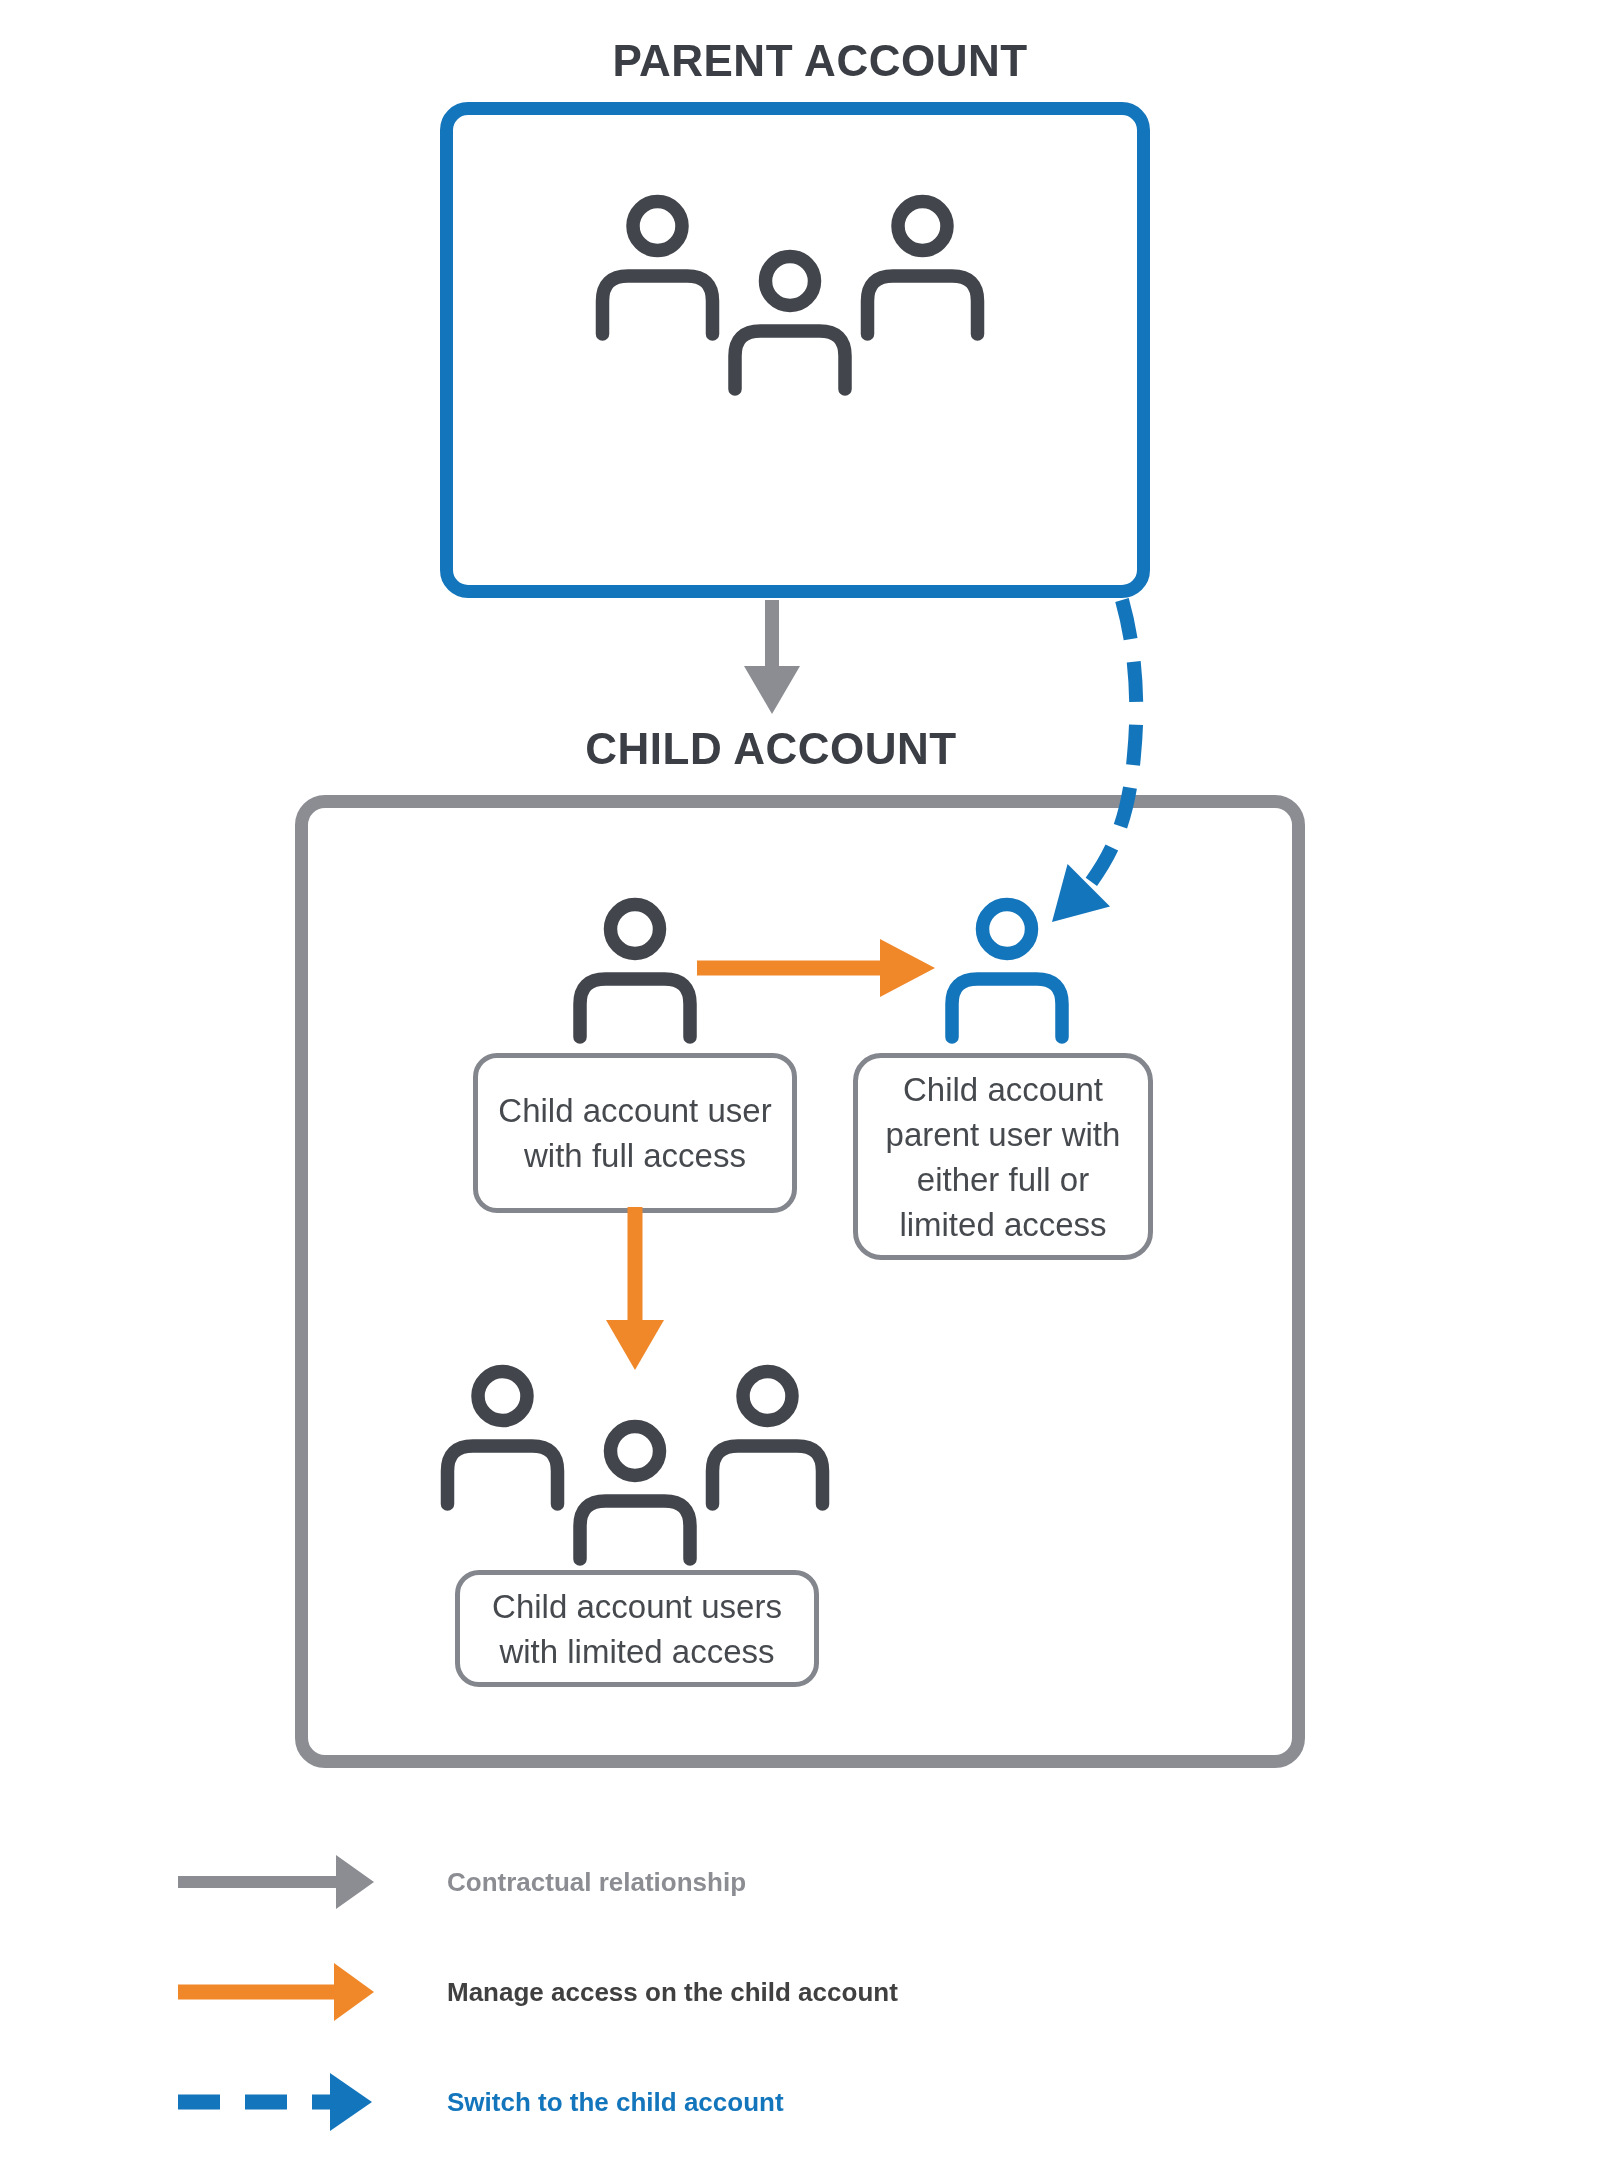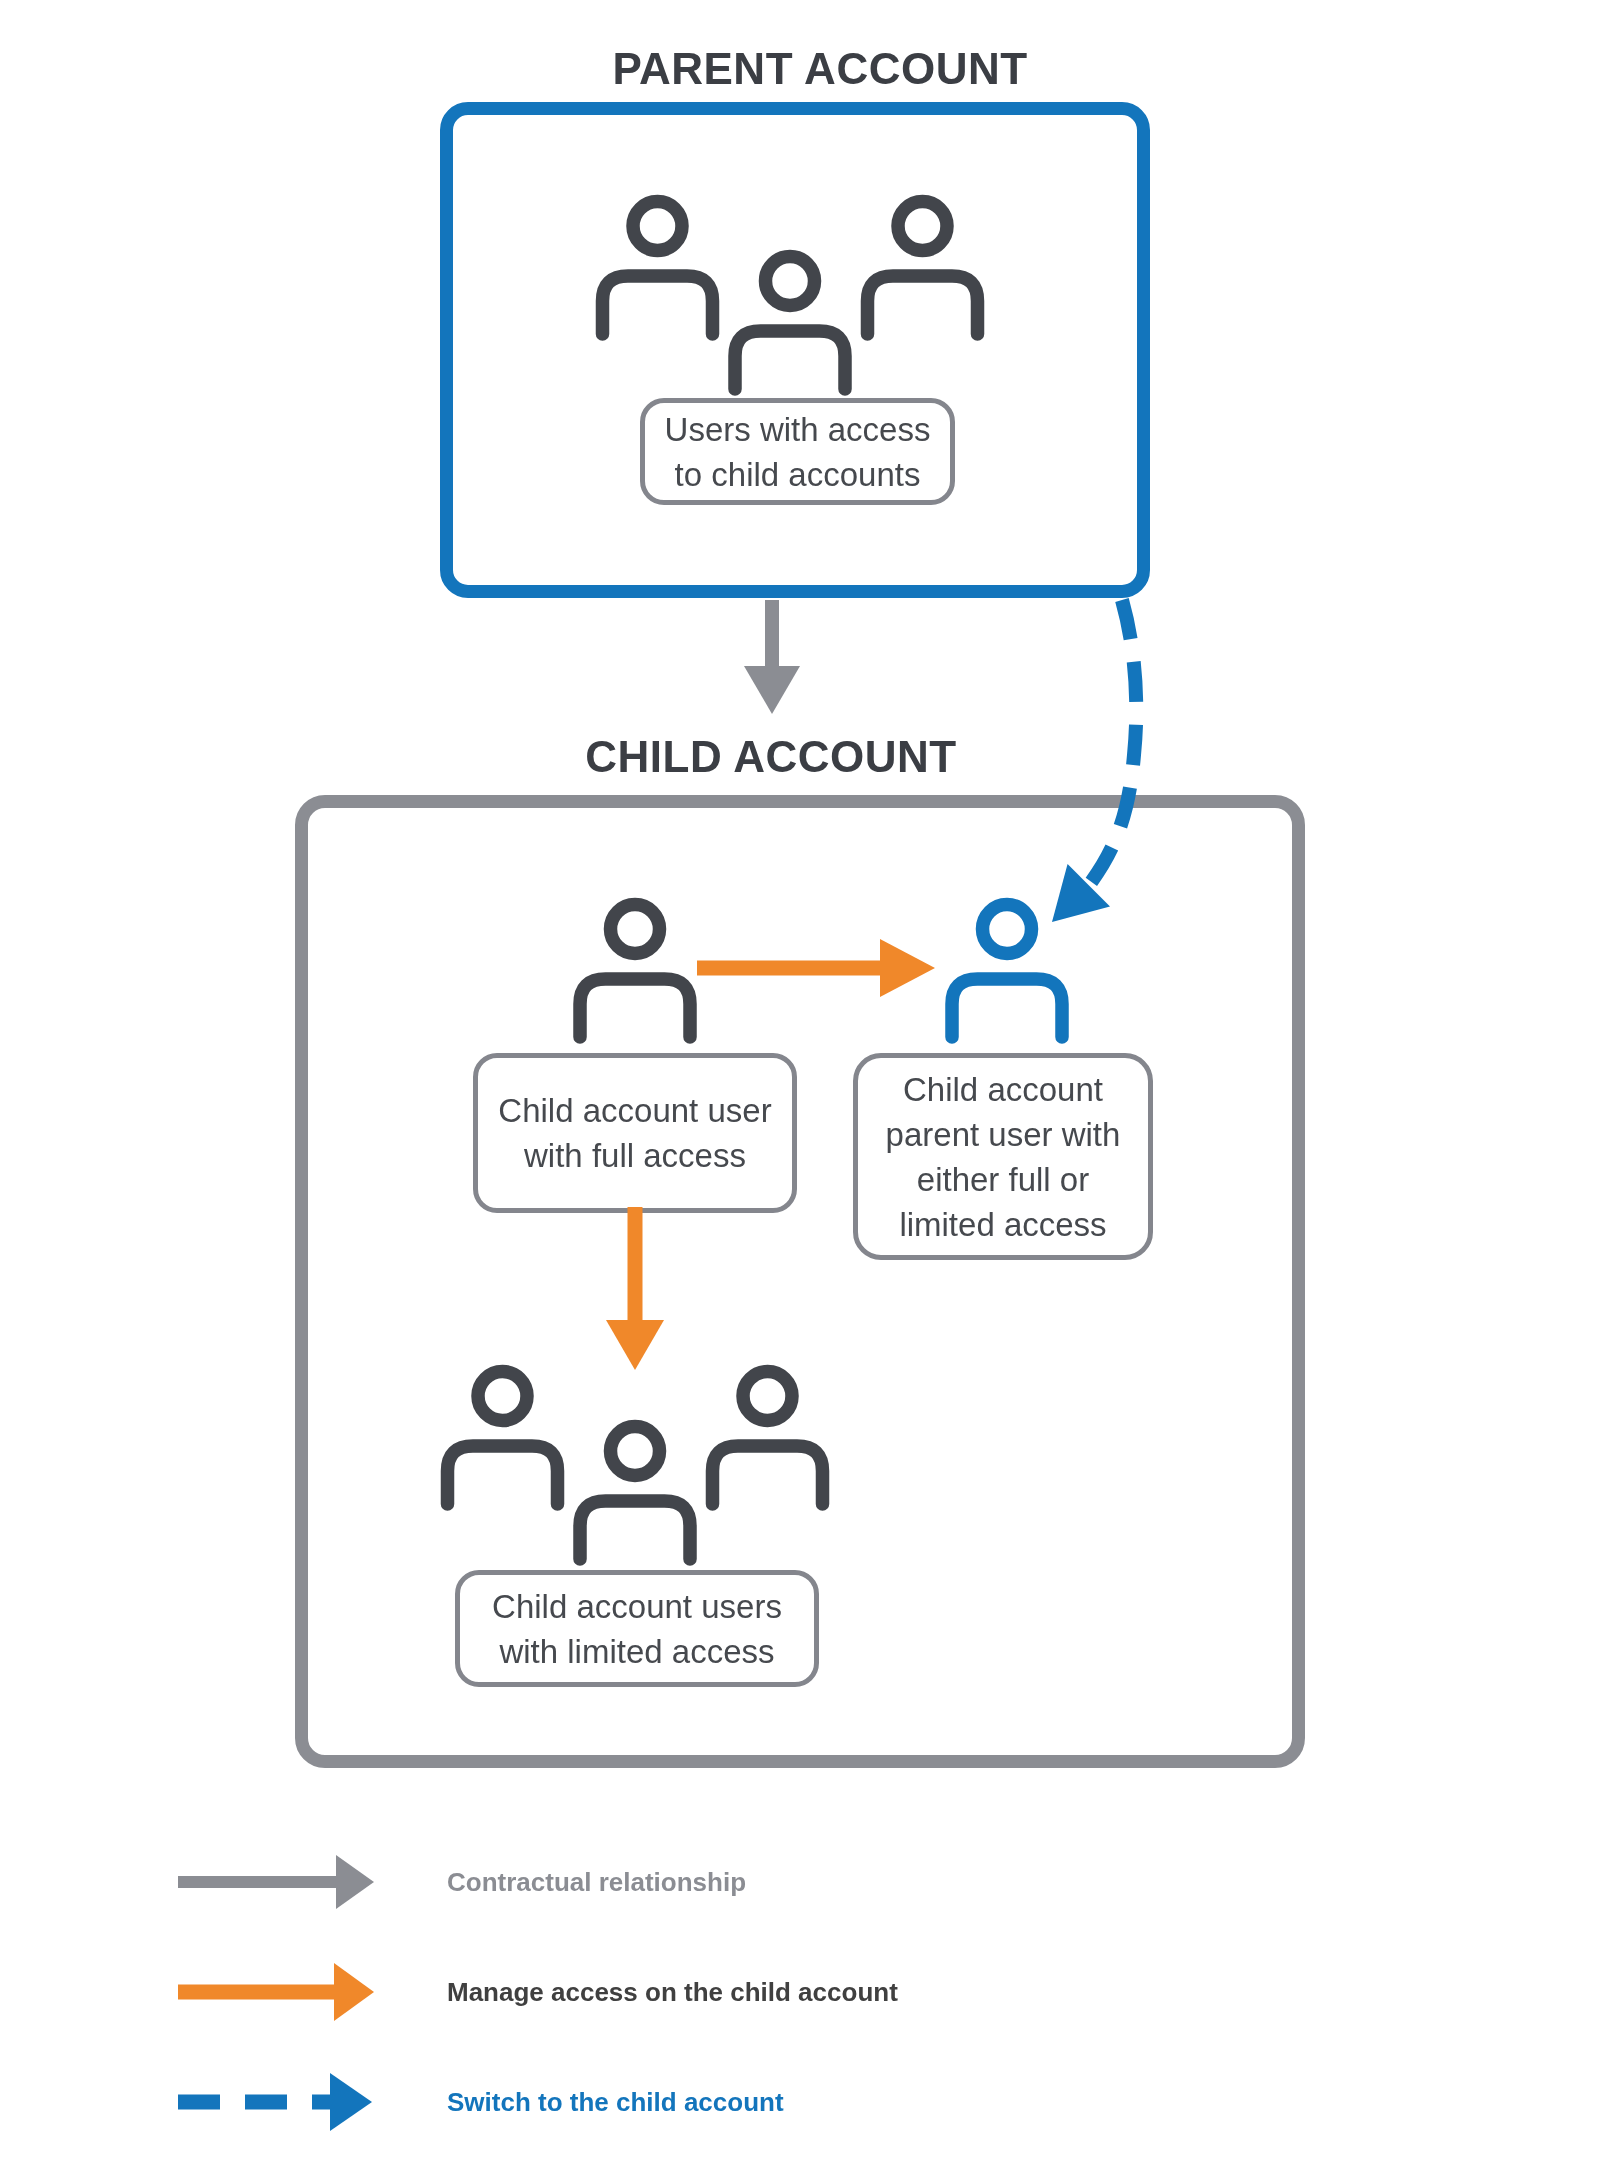--- a/index.html
+++ b/index.html
@@ -12,21 +12,20 @@
     overflow:hidden;
   }
   .abs{position:absolute;}
   .title{
     font-size:44px;
     font-weight:bold;
     color:#3b3e44;
     text-align:center;
     letter-spacing:0.5px;
     white-space:nowrap;
-    margin-top:8px;
   }
   .big-box{
     position:absolute;
     box-sizing:border-box;
     background:#ffffff;
   }
   #parent-box{
     left:440px; top:102px; width:710px; height:496px;
     border:13px solid #1375bc;
     border-radius:28px;
@@ -81,22 +80,20 @@
 <div id="canvas">
 
   <div class="abs title" style="left:470px; top:36px; width:700px;">PARENT ACCOUNT</div>
 
   <div class="abs title" style="left:421px; top:724px; width:700px;">CHILD ACCOUNT</div>
 
   <div class="big-box" id="parent-box"></div>
 
   <div class="big-box" id="child-box"></div>
 
-  <div class="label-box" id="label-parent-users">Users with access
-to child accounts</div>
 
   <div class="label-box" id="label-full-access">Child account user
 with full access</div>
 
   <div class="label-box" id="label-parent-user">Child account
 parent user with
 either full or
 limited access</div>
 
   <div class="label-box" id="label-limited-access">Child account users

